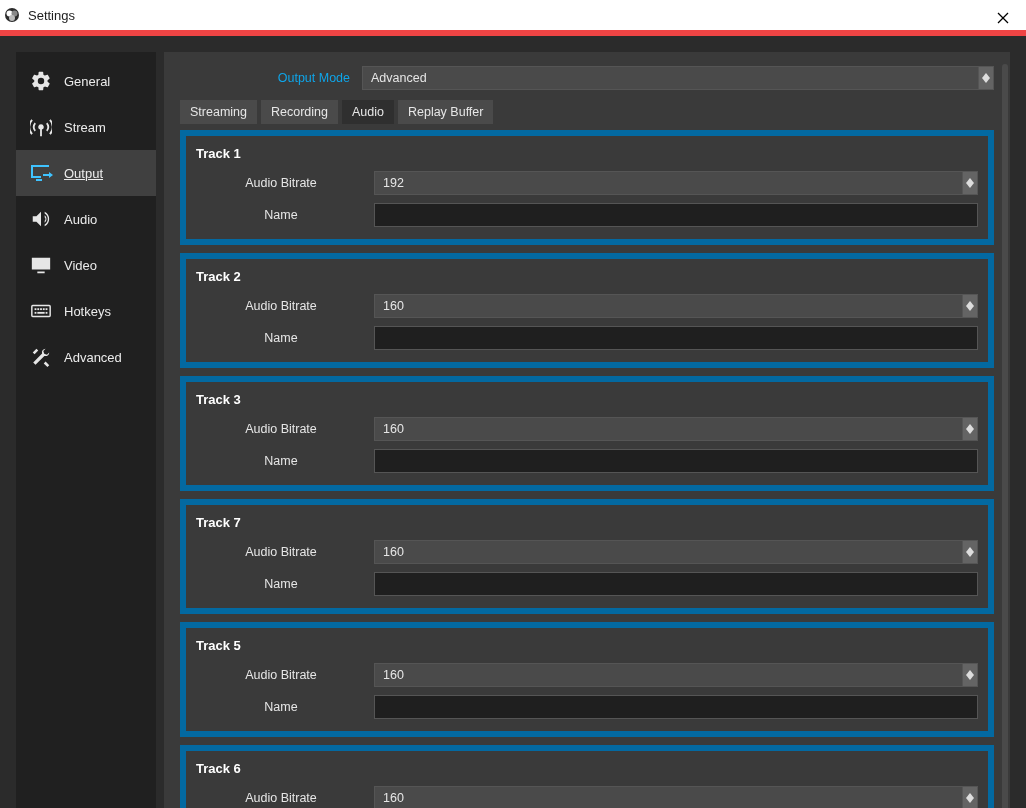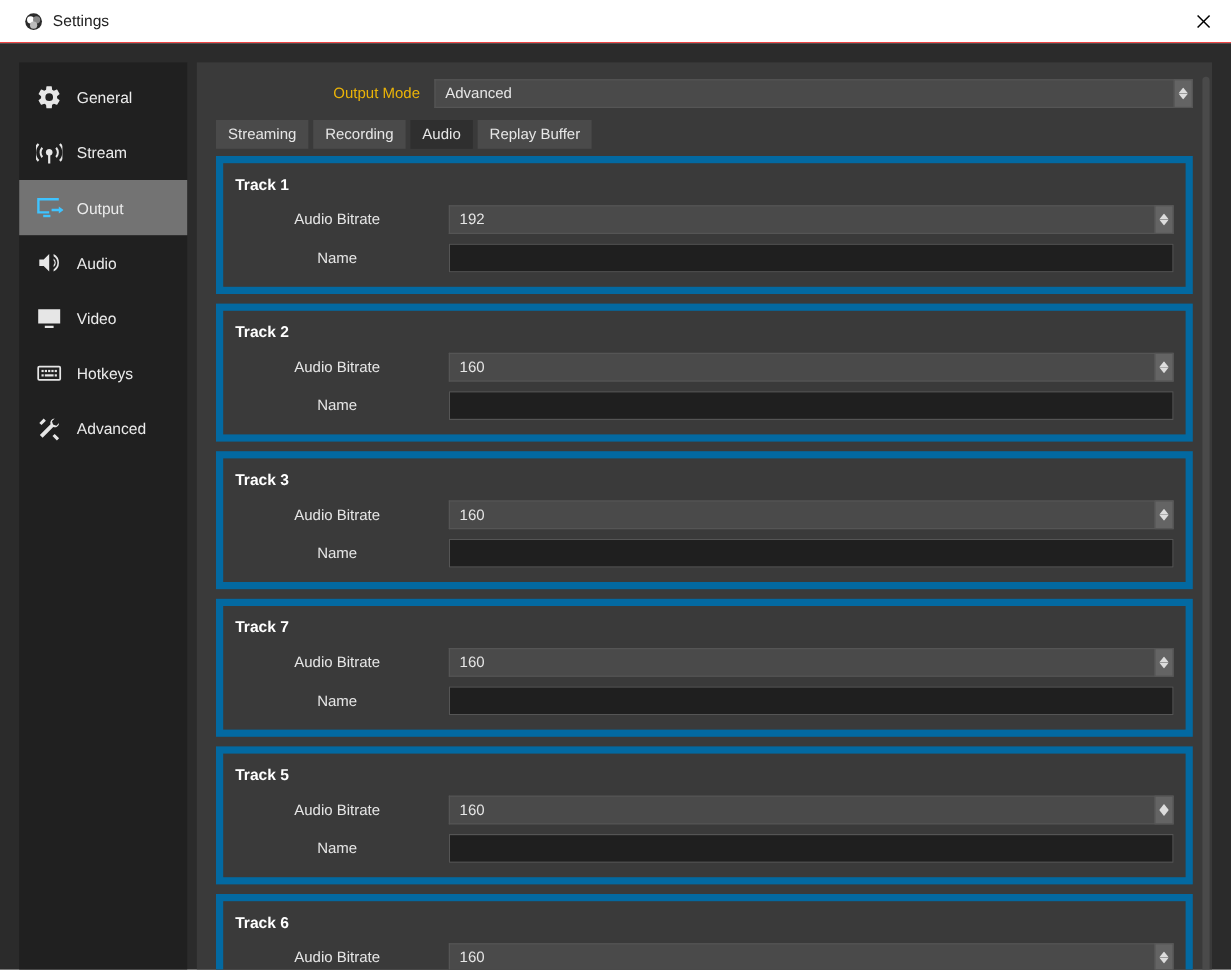--- a/index.html
+++ b/index.html
@@ -17,22 +17,22 @@
     height: 808px;
     background: #ffffff;
     display: flex;
     flex-direction: column;
     box-shadow: 0 4px 30px rgba(0,0,0,0.2);
   }
   .titlebar {
     height: 36px;
     display: flex;
     justify-content: space-between;
-    padding: 0 0 0 20px;
-    border-bottom: 1px solid #ef4444;
+    padding: 0 0 0 4px;
+    border-bottom: 6px solid #ef4444;
     background: #fff;
   }
   .titlebar-left {
     display: flex;
     align-items: center;
     gap: 8px;
   }
   .app-icon {
     width: 16px; height: 16px;
     display: flex; align-items: center; justify-content: center;
@@ -62,21 +62,22 @@
   .side-item {
     display: flex;
     align-items: center;
     gap: 10px;
     height: 46px;
     padding: 0 12px;
     color: #ebebeb;
     cursor: pointer;
   }
   .side-item.active {
-    background: #737373;
+    background: #404040;
+    text-decoration: underline;
   }
   .side-item .icon-slot {
     width: 26px; height: 26px;
     display: flex; align-items: center; justify-content: center;
   }
   .side-item .icon-slot svg { fill: #e6e6e6; }
   .side-label { font-size: 13px; }
 
   .main {
     flex: 1;
@@ -98,21 +99,21 @@
 
   .output-mode-row {
     display: flex;
     align-items: center;
     gap: 8px;
     padding: 6px 8px 10px 8px;
   }
   .output-mode-label {
     width: 174px;
     text-align: right;
-    color: #eab308;
+    color: #0ea5e9;
     font-size: 12.5px;
     padding-right: 4px;
   }
   .select {
     position: relative;
     flex: 1;
     background: #4a4a4a;
     border: 1px solid #555;
     height: 24px;
     display: flex;

